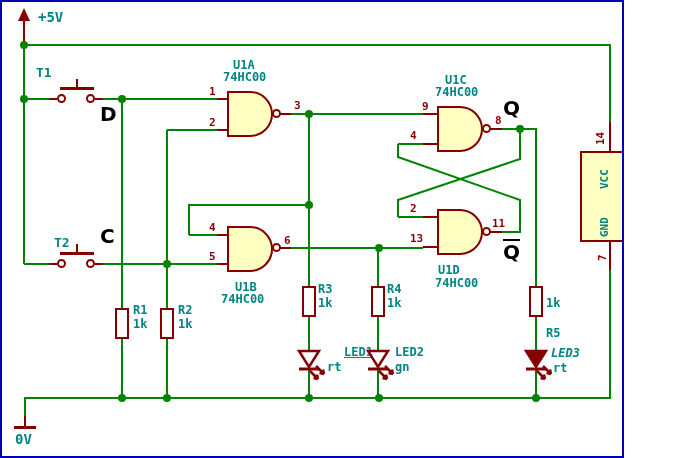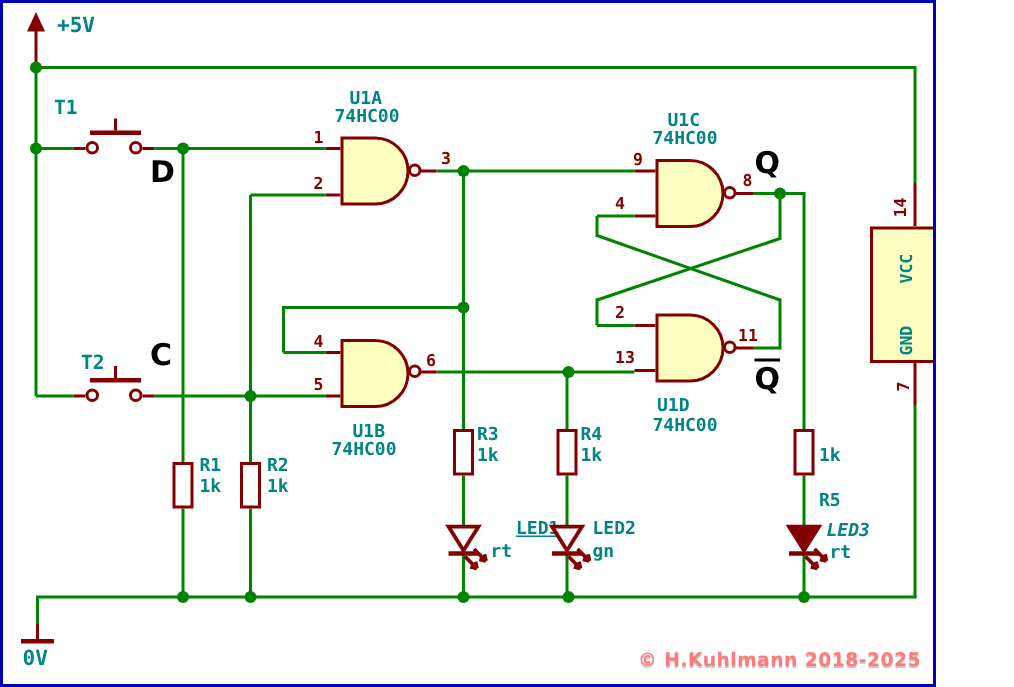--- a/index.html
+++ b/index.html
@@ -246,15 +246,14 @@
     <div class="sv" style="left:607px;top:240px;height:28px;"></div>
     <div class="icbox"></div>
     <div class="pinnum vtext" style="left:593px;top:121px;height:22px;">14</div>
     <div class="pinnum vtext" style="left:595px;top:245px;height:14px;">7</div>
     <div class="ref vtext" style="left:597px;top:153px;height:34px;font-size:11px;">VCC</div>
     <div class="ref vtext" style="left:597px;top:201px;height:34px;font-size:11px;">GND</div>
     <div class="ref vtext" style="left:646px;top:151px;height:32px;">U1E</div>
     <div class="ref vtext" style="left:646px;top:188px;height:52px;">74HC00</div>
   </div>
 
-  <div class="copy">© H.Kuhlmann 2018-2025</div>
 
 </div>
 
 </body></html>

